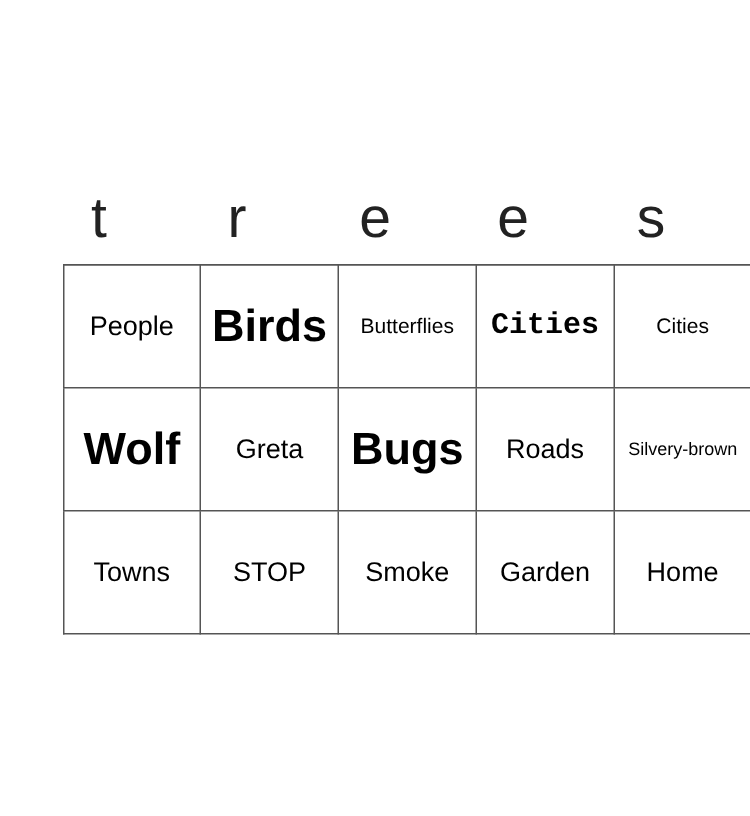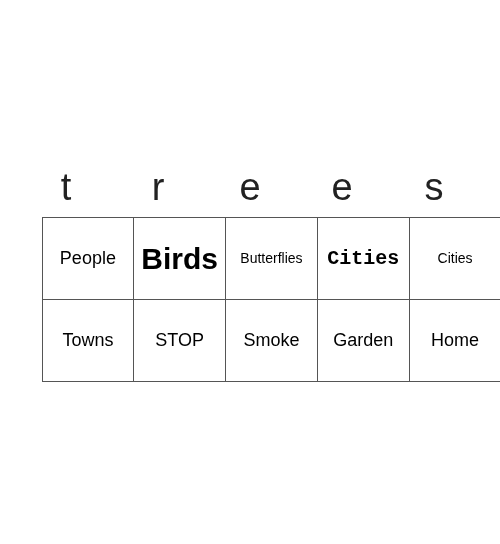--- a/index.html
+++ b/index.html
@@ -113,20 +113,37 @@
           </td>
           <td>
             <span class="cell-text size-lg">Cities</span>
           </td>
           <td>
             <span class="cell-text size-sm">Cities</span>
           </td>
         </tr>
         <tr>
           <td>
+            <span class="cell-text size-xl">Wolf</span>
+          </td>
+          <td>
+            <span class="cell-text size-md">Greta</span>
+          </td>
+          <td>
+            <span class="cell-text size-xl">Bugs</span>
+          </td>
+          <td>
+            <span class="cell-text size-md">Roads</span>
+          </td>
+          <td>
+            <span class="cell-text size-xs">Silvery-brown</span>
+          </td>
+        </tr>
+        <tr>
+          <td>
             <span class="cell-text size-md">Towns</span>
           </td>
           <td>
             <span class="cell-text size-md">STOP</span>
           </td>
           <td>
             <span class="cell-text size-md">Smoke</span>
           </td>
           <td>
             <span class="cell-text size-md">Garden</span>

